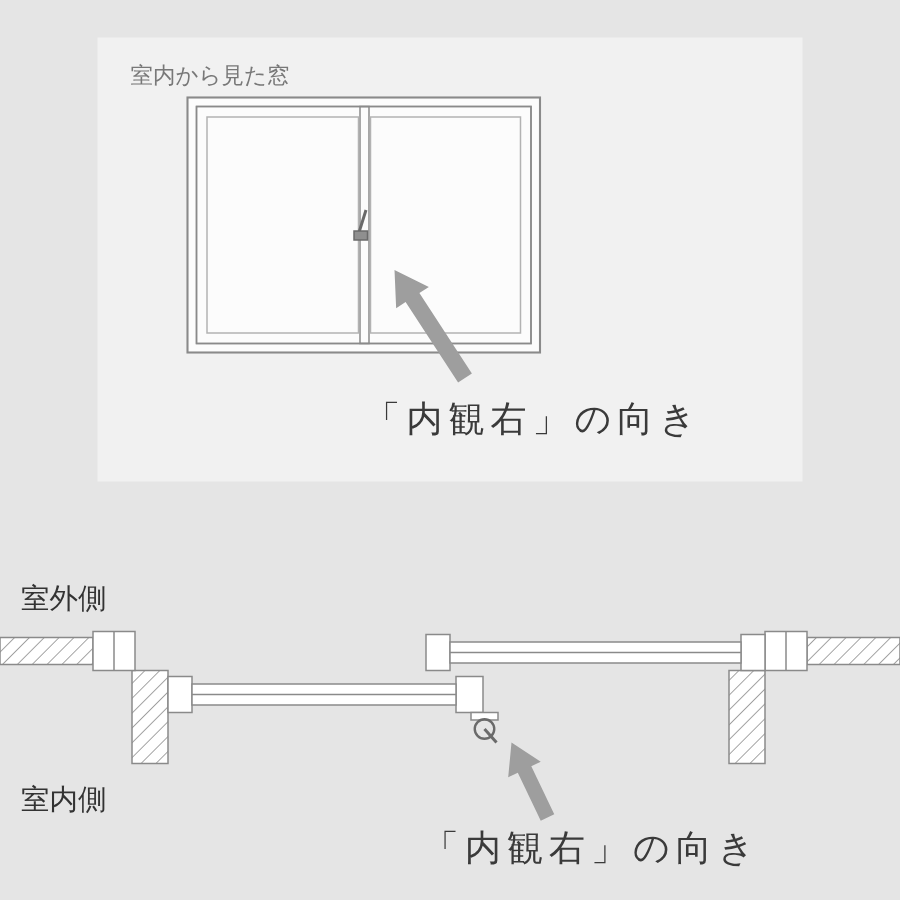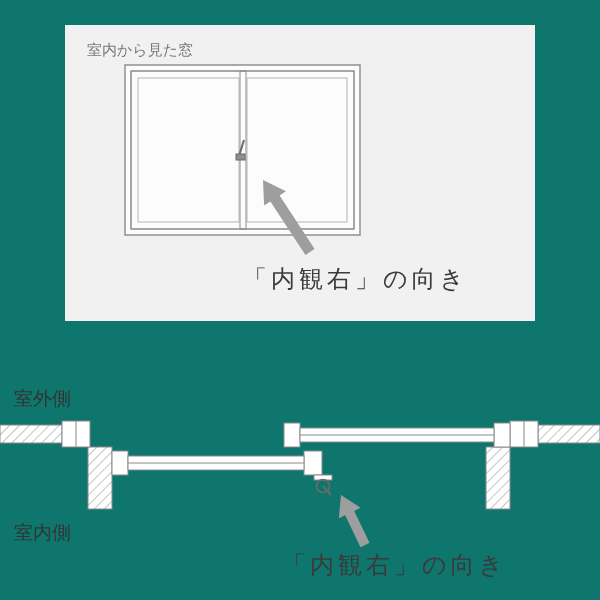--- a/index.html
+++ b/index.html
@@ -2,21 +2,21 @@
 <html><head>
 <meta charset="utf-8">
 <style>
   * { margin:0; padding:0; box-sizing:border-box; }
   html,body { width:600px; height:600px; }
   body {
     background:#ffffff;
     font-family:"Liberation Sans","DejaVu Sans",sans-serif;
     overflow:hidden;
   }
-  .page { position:relative; width:600px; height:600px; background:#0f766e; }
+  .page { position:relative; width:600px; height:600px; background:#e5e5e5; }
   .top-panel {
     position:absolute; left:65px; top:25px; width:470px; height:296px;
     background:#f1f1f1;
   }
   .top-panel svg { position:absolute; left:0; top:0; display:block; }
   .bottom-section { position:absolute; left:0; top:365px; width:600px; height:235px; }
   .bottom-section svg { position:absolute; left:0; top:0; display:block; }
 
   text { font-family:"Liberation Sans","DejaVu Sans",sans-serif; }
   .t-title   { font-size:15px; fill:#787878; }

